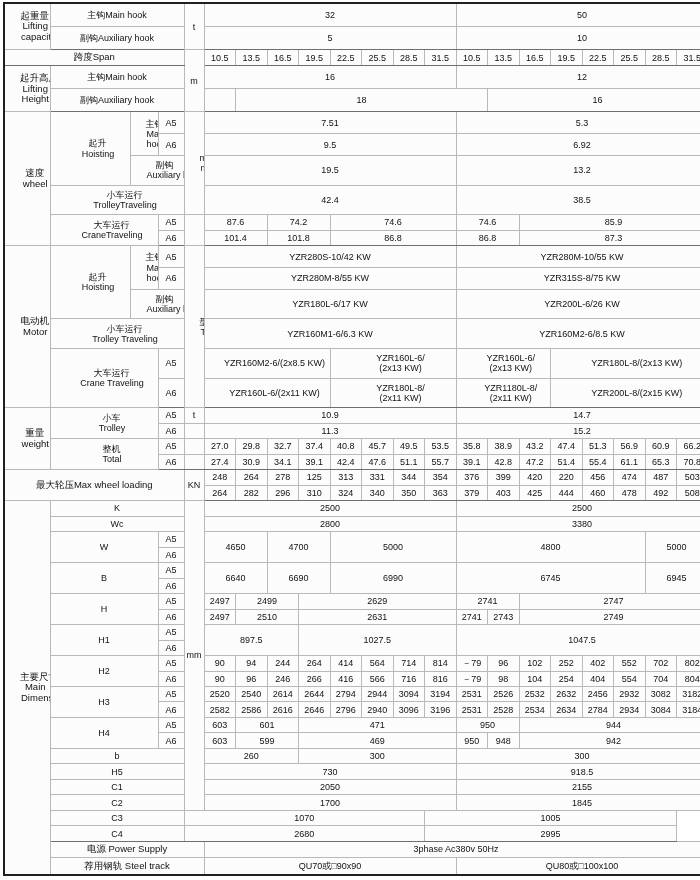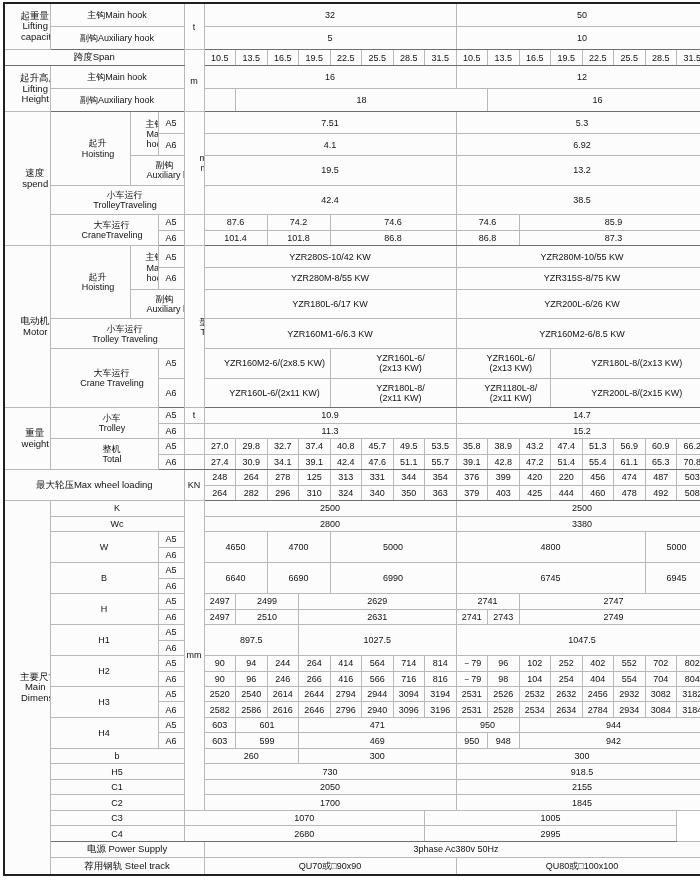--- a/index.html
+++ b/index.html
@@ -122,42 +122,42 @@
   <tr>
     <td class="lbl sep-bottom" colspan="3">副钩Auxiliary hook</td>
     <td class="unit sep-bottom"></td>
     <td class="val sep-bottom" colspan="8">18</td>
     <td class="val grp sep-bottom" colspan="8">16</td>
   </tr>
 
   <tr>
     <td class="lbl cn" rowspan="6">
       <span class="cnline">速度</span>
-      <span class="enline">spend</span>
+      <span class="enline">wheel</span>
     </td>
     <td class="lbl" rowspan="3">
       <span class="cnline">起升</span>
       <span class="enline">Hoisting</span>
     </td>
     <td class="lbl" rowspan="2">
       <span class="cnline">主钩</span>
       <span class="enline">Main</span>
       <span class="enline">hook</span>
     </td>
     <td class="ab">A5</td>
     <td class="unit" rowspan="4">
       <span class="cnline">m/</span>
       <span class="enline">min</span>
     </td>
     <td class="val" colspan="8">7.51</td>
     <td class="val grp" colspan="8">5.3</td>
   </tr>
   <tr>
     <td class="ab">A6</td>
-    <td class="val" colspan="8">4.1</td>
+    <td class="val" colspan="8">9.5</td>
     <td class="val grp" colspan="8">6.92</td>
   </tr>
   <tr>
     <td class="lbl" colspan="2">
       <span class="cnline">副钩</span>
       <span class="enline">Auxiliary hook</span>
     </td>
     <td class="val" colspan="8">19.5</td>
     <td class="val grp" colspan="8">13.2</td>
   </tr>

